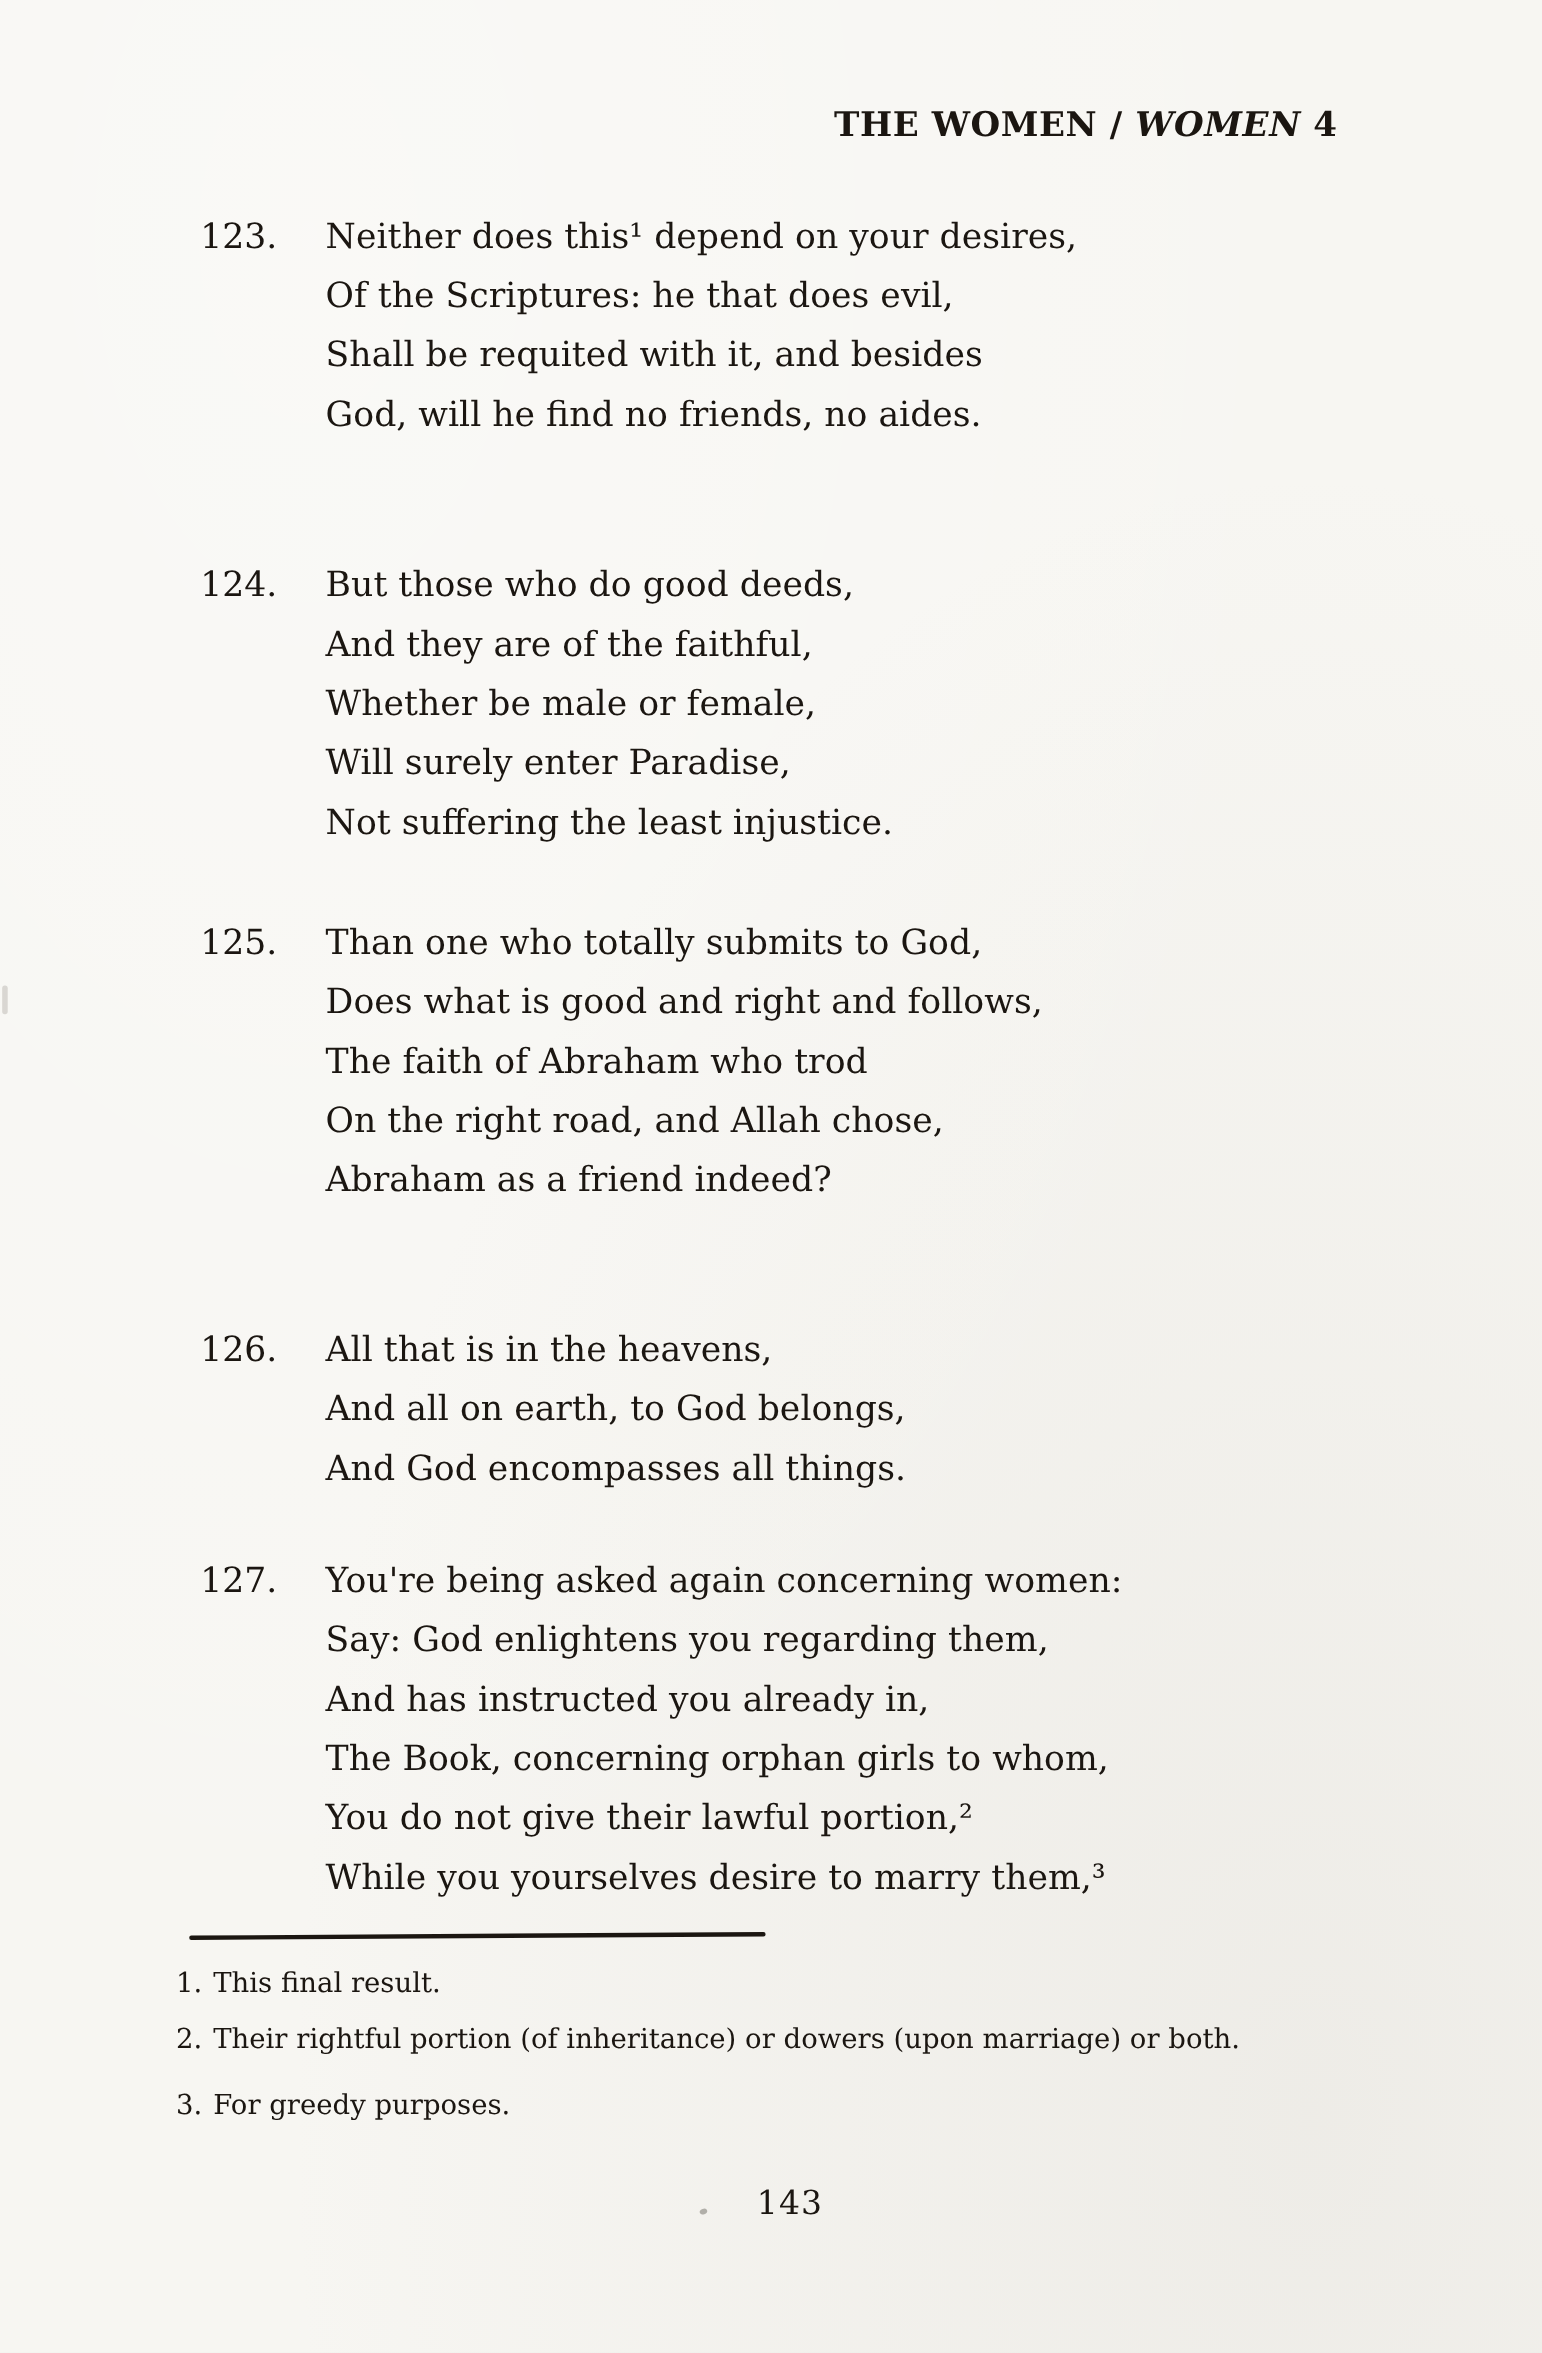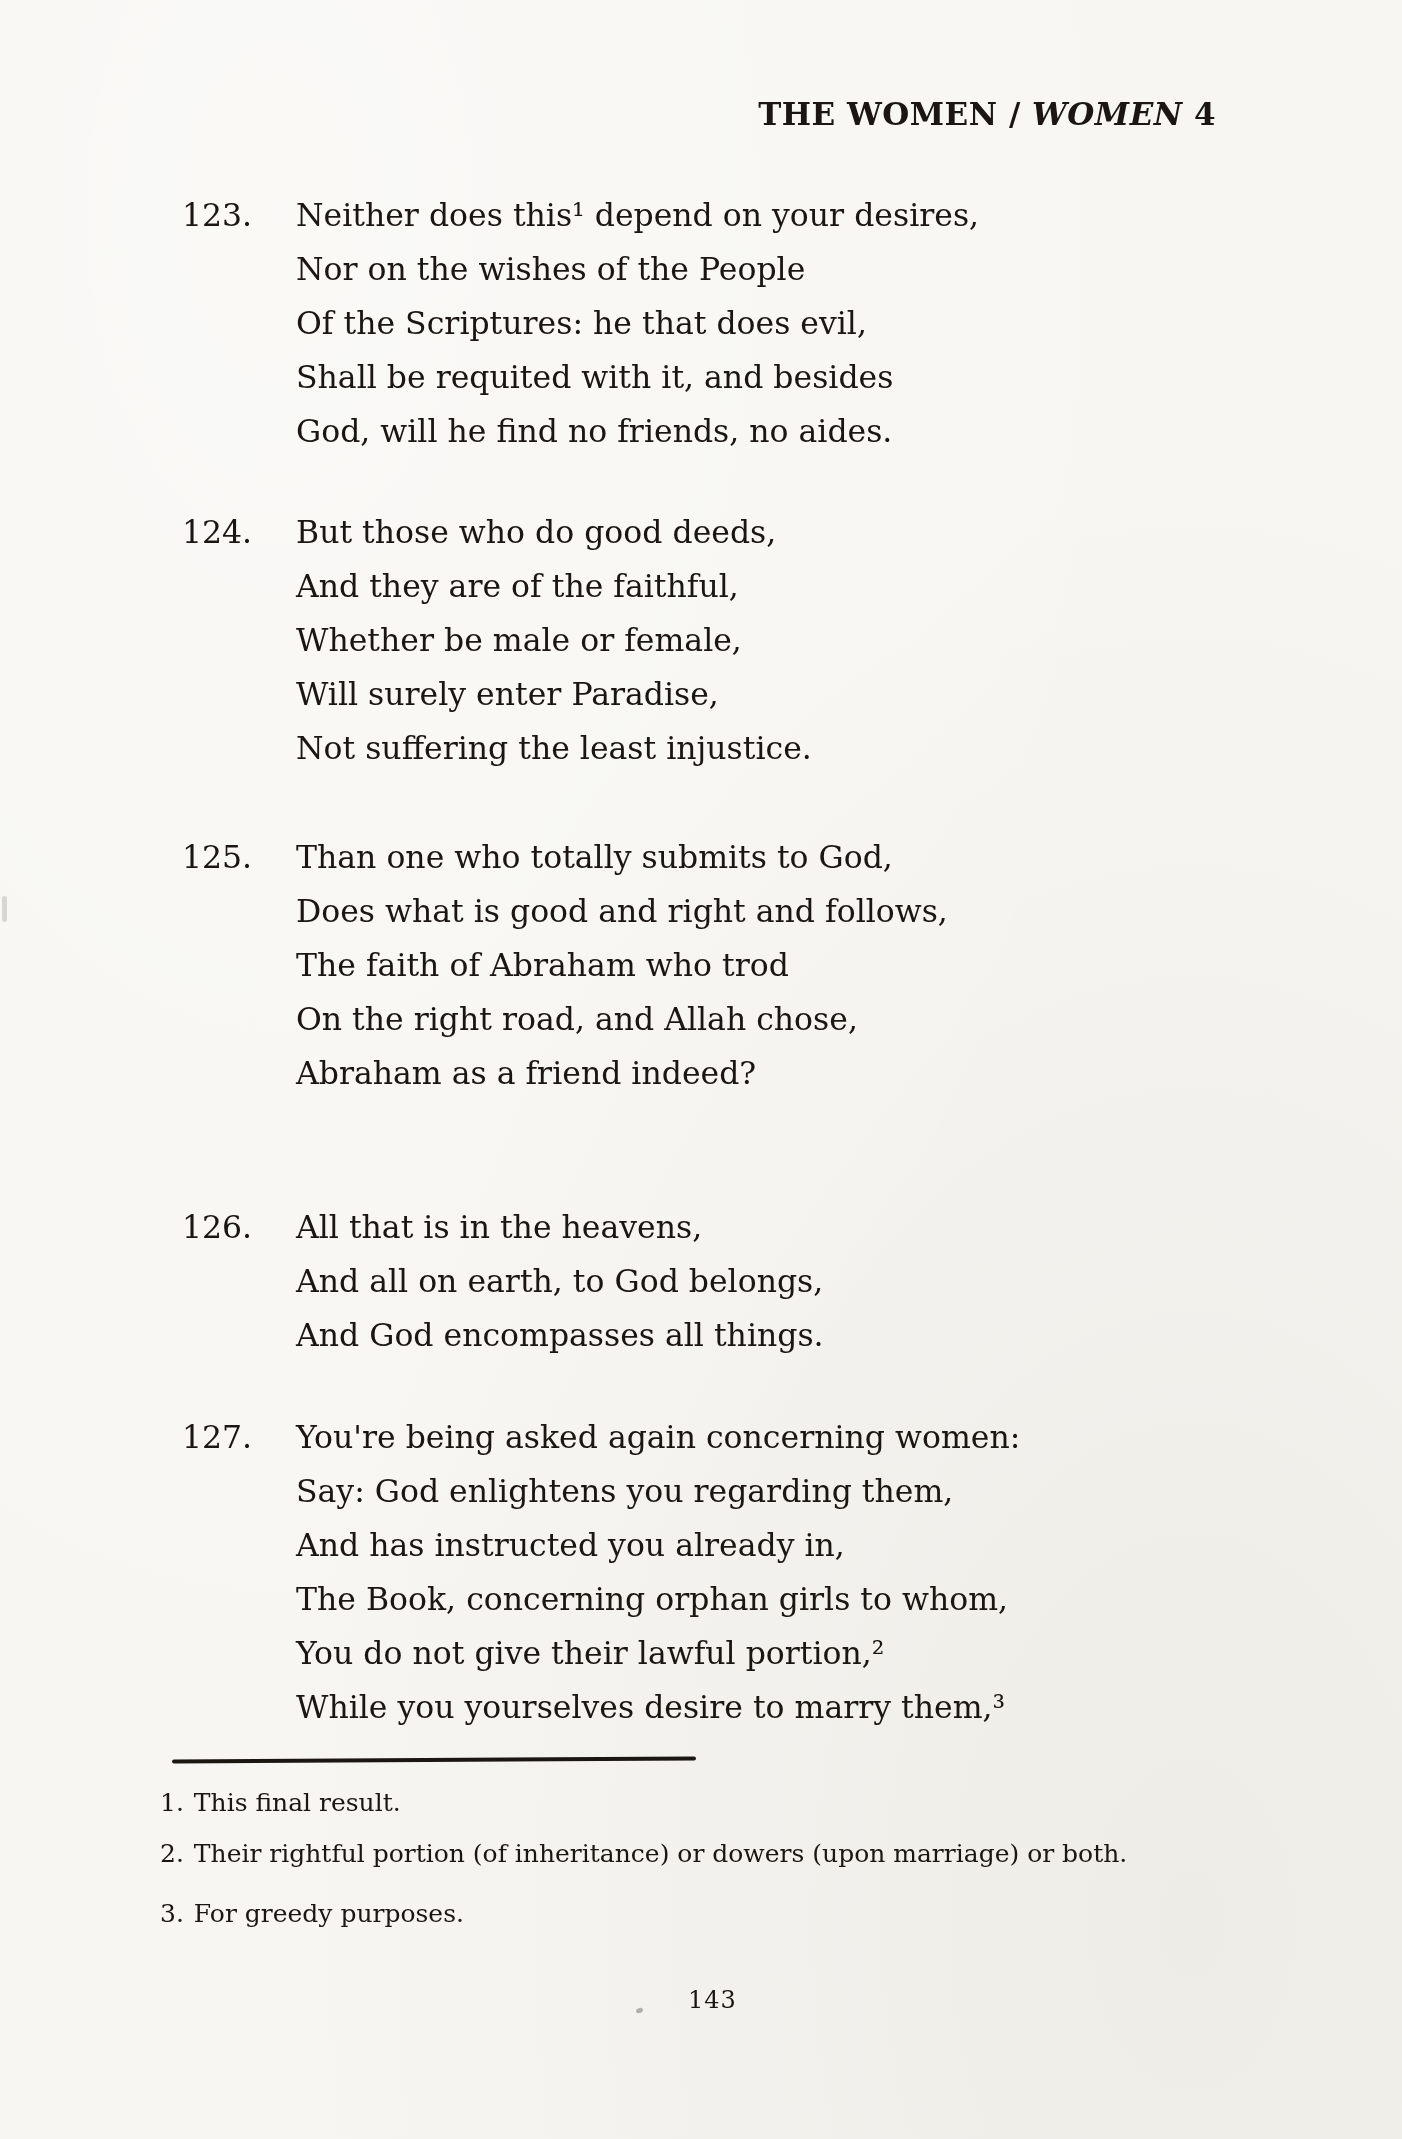--- a/index.html
+++ b/index.html
@@ -84,21 +84,21 @@
   .fn-1 { top: 1785px; }
   .fn-2 { top: 1836px; }
   .fn-3 { top: 1896px; }
   .footnote .marker { margin-right: 10px; }
 
   
   .page-number {
     position: absolute;
     top: 1986px;
     left: 688px;
-    font-size: 24px;
+    font-size: 30px;
     letter-spacing: 1px;
   }
   .scan-speckle {
     position: absolute;
     top: 2008px;
     left: 636px;
     width: 7px;
     height: 5px;
     background: #8d8a84;
     border-radius: 50%;
@@ -122,21 +122,20 @@
 <div class="page">
 
   <div class="running-head">
     <span>THE WOMEN</span><span> / </span><span class="italic">WOMEN</span><span> 4</span>
   </div>
 
   <div class="verse v-123">
     <span class="verse-number">123.</span>
     <div class="verse-lines">
       <div class="verse-line">Neither does this¹ depend on your desires,</div>
-      <div class="verse-line">Nor on the wishes of the People</div>
       <div class="verse-line">Of the Scriptures: he that does evil,</div>
       <div class="verse-line">Shall be requited with it, and besides</div>
       <div class="verse-line">God, will he find no friends, no aides.</div>
     </div>
   </div>
 
   <div class="verse v-124">
     <span class="verse-number">124.</span>
     <div class="verse-lines">
       <div class="verse-line">But those who do good deeds,</div>

